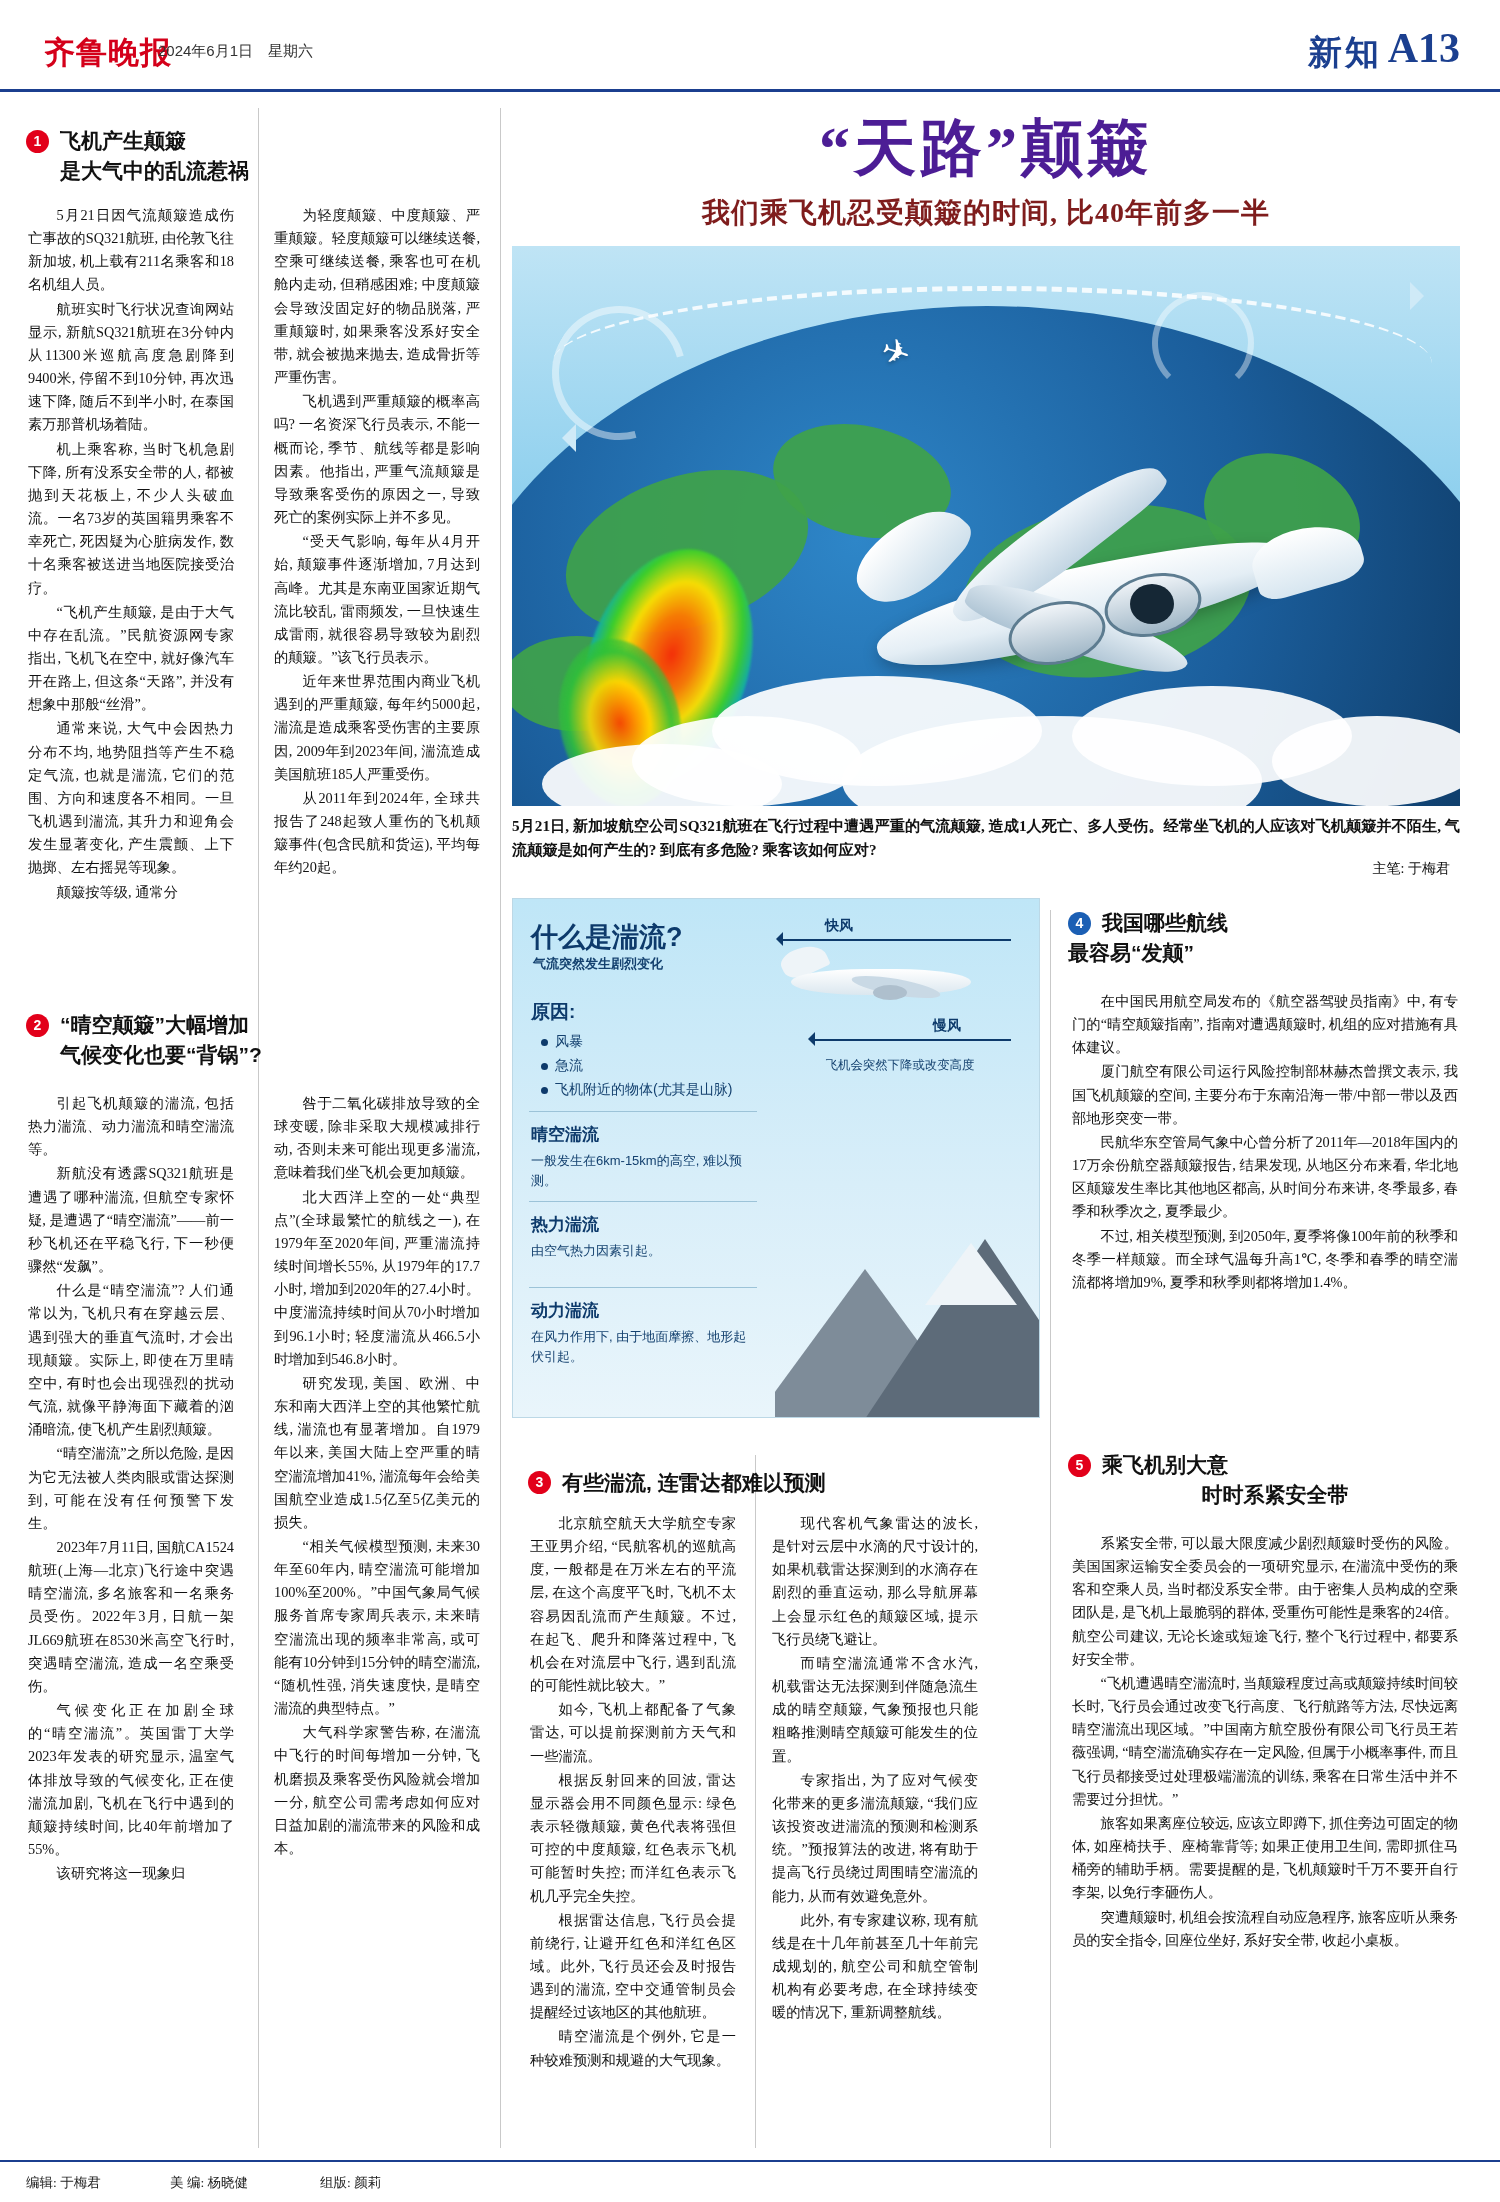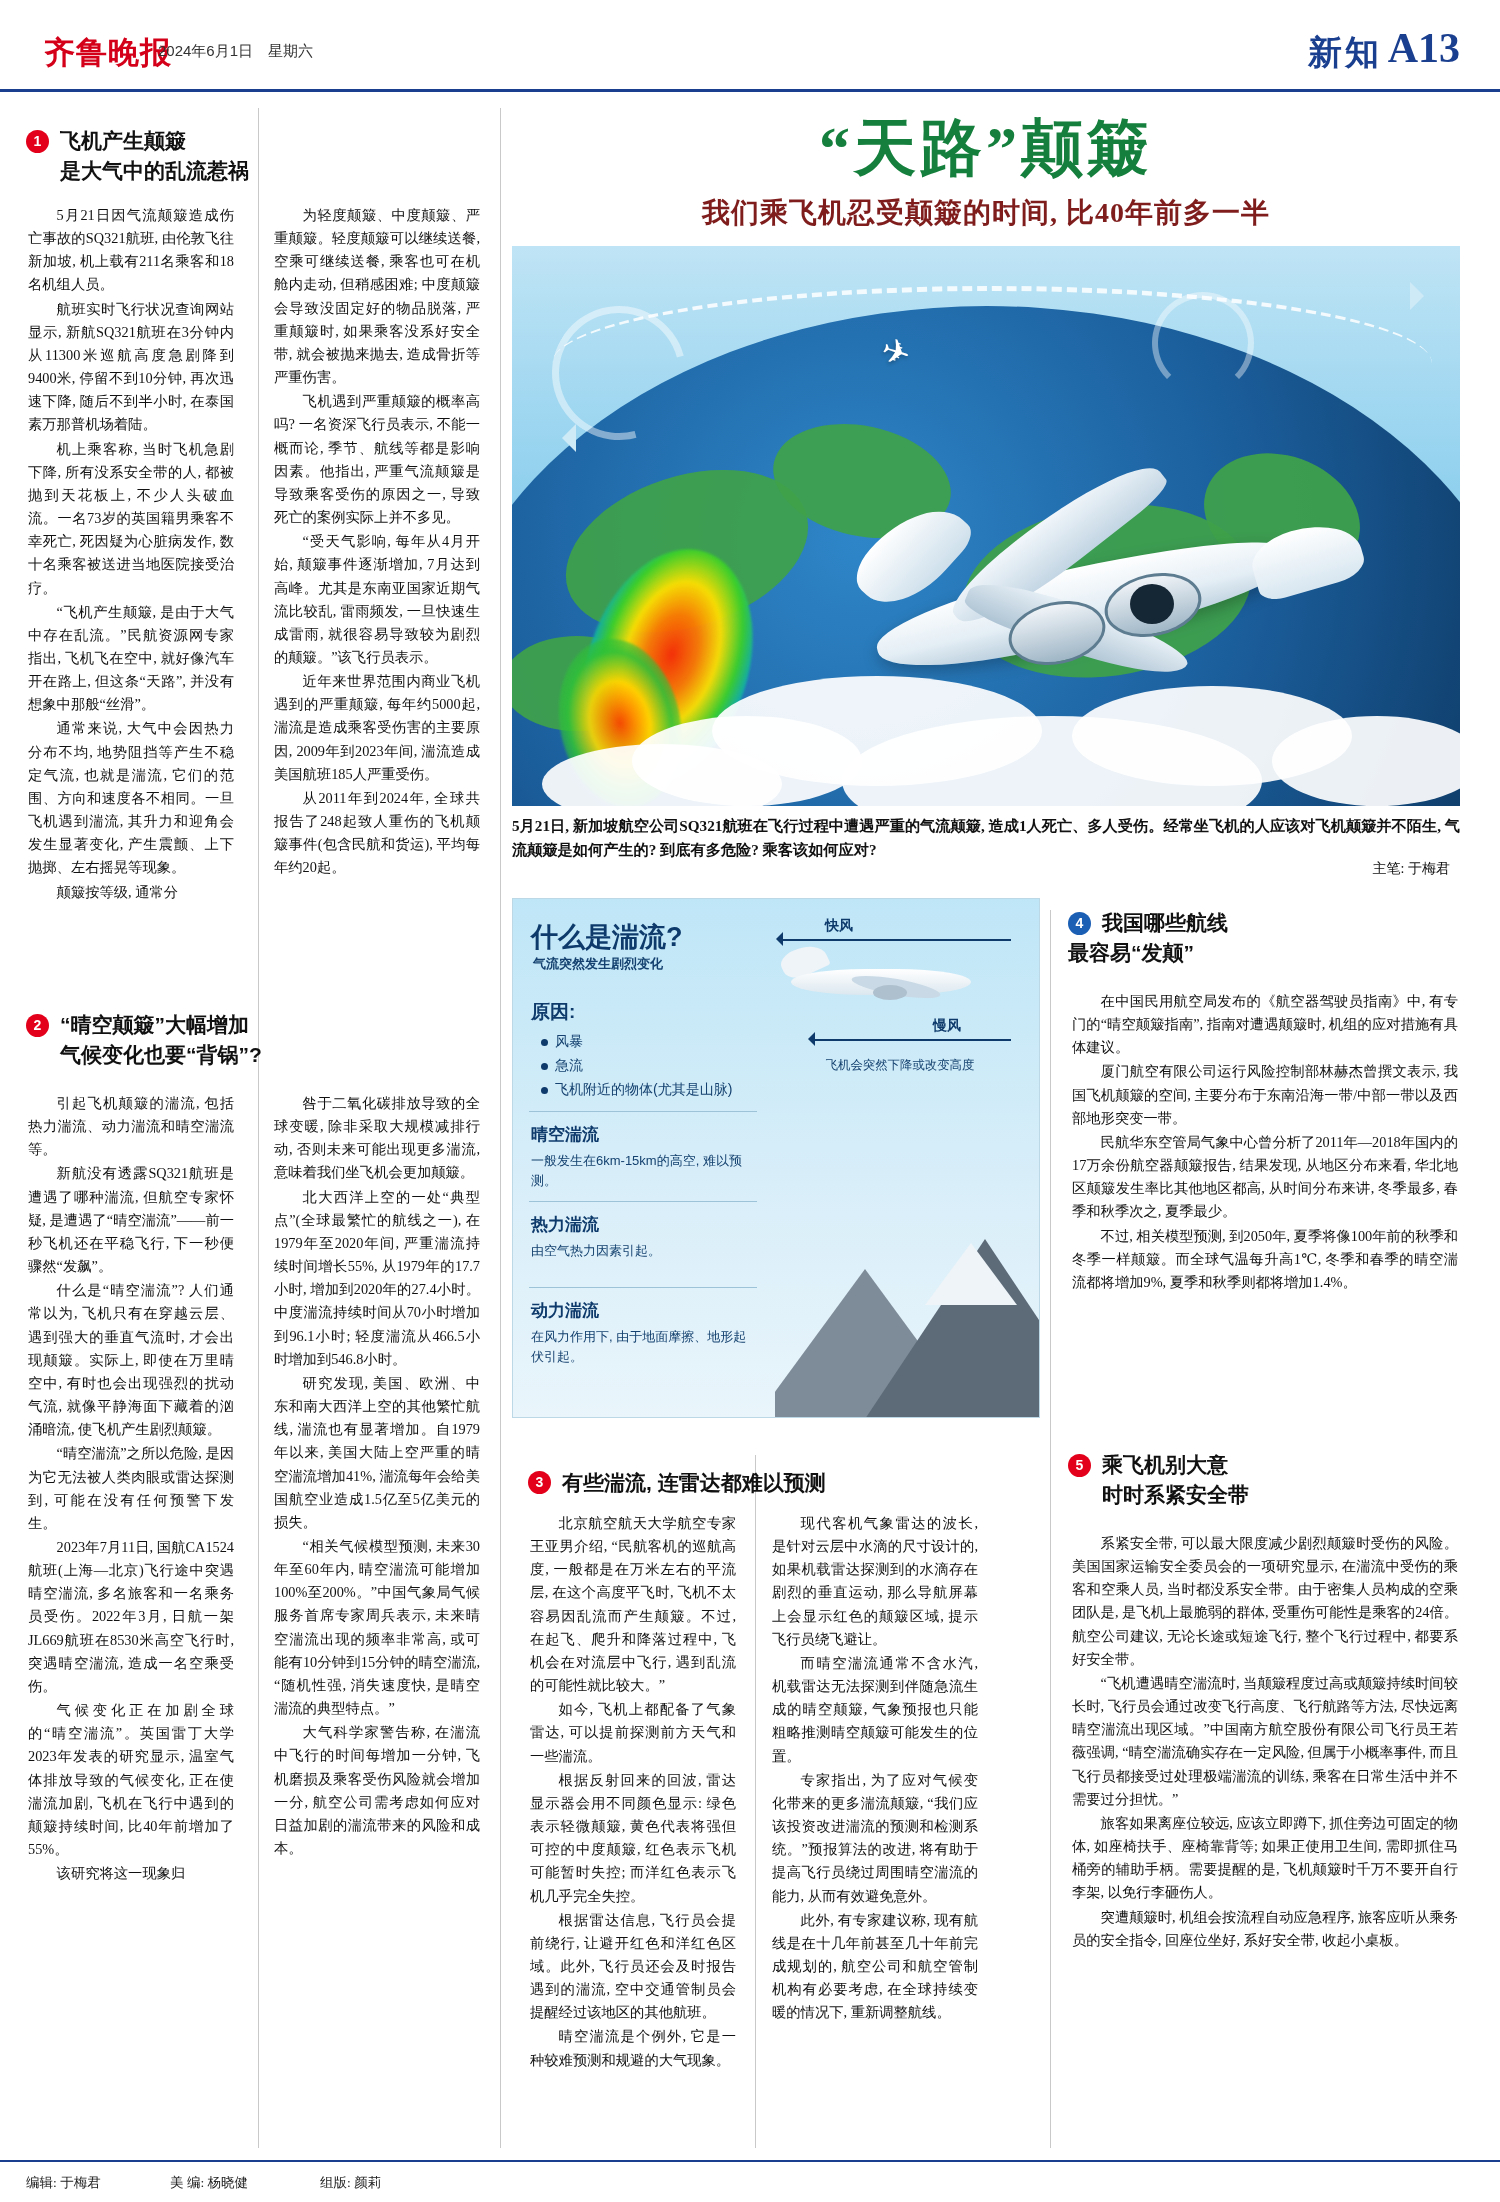--- a/index.html
+++ b/index.html
@@ -56,21 +56,21 @@
     font-family:"Liberation Sans","DejaVu Sans",sans-serif;color:#111;
     white-space:nowrap;
   }
   
   .hero{
     position:absolute;left:512px;top:98px;width:948px;height:760px;
   }
   .hero-title{
     position:absolute;left:0;top:8px;width:948px;text-align:center;
     font-family:"Liberation Serif","DejaVu Serif",serif;
-    font-weight:bold;font-size:62px;color:#15803d;letter-spacing:4px;
+    font-weight:bold;font-size:62px;color:#4c1d95;letter-spacing:4px;
   }
   .hero-sub{
     position:absolute;left:0;top:96px;width:948px;text-align:center;
     font-family:"Liberation Serif","DejaVu Serif",serif;
     font-weight:bold;font-size:28px;color:#7f1d1d;letter-spacing:1px;
   }
   .hero-img{
     position:absolute;left:0;top:148px;width:948px;height:560px;overflow:hidden;
     background:linear-gradient(#bfe4f5,#8fd0ee 45%,#2f7fb5 75%,#1d5d8f);
   }
@@ -450,21 +450,21 @@
     <p>厦门航空有限公司运行风险控制部林赫杰曾撰文表示, 我国飞机颠簸的空间, 主要分布于东南沿海一带/中部一带以及西部地形突变一带。</p>
     <p>民航华东空管局气象中心曾分析了2011年—2018年国内的17万余份航空器颠簸报告, 结果发现, 从地区分布来看, 华北地区颠簸发生率比其他地区都高, 从时间分布来讲, 冬季最多, 春季和秋季次之, 夏季最少。</p>
     <p>不过, 相关模型预测, 到2050年, 夏季将像100年前的秋季和冬季一样颠簸。而全球气温每升高1℃, 冬季和春季的晴空湍流都将增加9%, 夏季和秋季则都将增加1.4%。</p>
   </div>
 
   <div class="hl-block" style="left:1068px;top:1450px;width:380px;">
     <div style="position:absolute;left:0;top:4px;">
       <span class="num-badge">5</span>
     </div>
     <div class="t1" style="margin-left:34px;">乘飞机别大意</div>
-    <div class="t2" style="margin-left:34px;">时时系紧安全带</div>
+    <div class="t2" style="margin-left:34px;text-align:center;">时时系紧安全带</div>
   </div>
 
   <div class="col" style="left:1072px;top:1532px;width:386px;">
     <p>系紧安全带, 可以最大限度减少剧烈颠簸时受伤的风险。美国国家运输安全委员会的一项研究显示, 在湍流中受伤的乘客和空乘人员, 当时都没系安全带。由于密集人员构成的空乘团队是, 是飞机上最脆弱的群体, 受重伤可能性是乘客的24倍。航空公司建议, 无论长途或短途飞行, 整个飞行过程中, 都要系好安全带。</p>
     <p>“飞机遭遇晴空湍流时, 当颠簸程度过高或颠簸持续时间较长时, 飞行员会通过改变飞行高度、飞行航路等方法, 尽快远离晴空湍流出现区域。”中国南方航空股份有限公司飞行员王若薇强调, “晴空湍流确实存在一定风险, 但属于小概率事件, 而且飞行员都接受过处理极端湍流的训练, 乘客在日常生活中并不需要过分担忧。”</p>
     <p>旅客如果离座位较远, 应该立即蹲下, 抓住旁边可固定的物体, 如座椅扶手、座椅靠背等; 如果正使用卫生间, 需即抓住马桶旁的辅助手柄。需要提醒的是, 飞机颠簸时千万不要开自行李架, 以免行李砸伤人。</p>
     <p>突遭颠簸时, 机组会按流程自动应急程序, 旅客应听从乘务员的安全指令, 回座位坐好, 系好安全带, 收起小桌板。</p>
   </div>
 
   <div class="footer">

